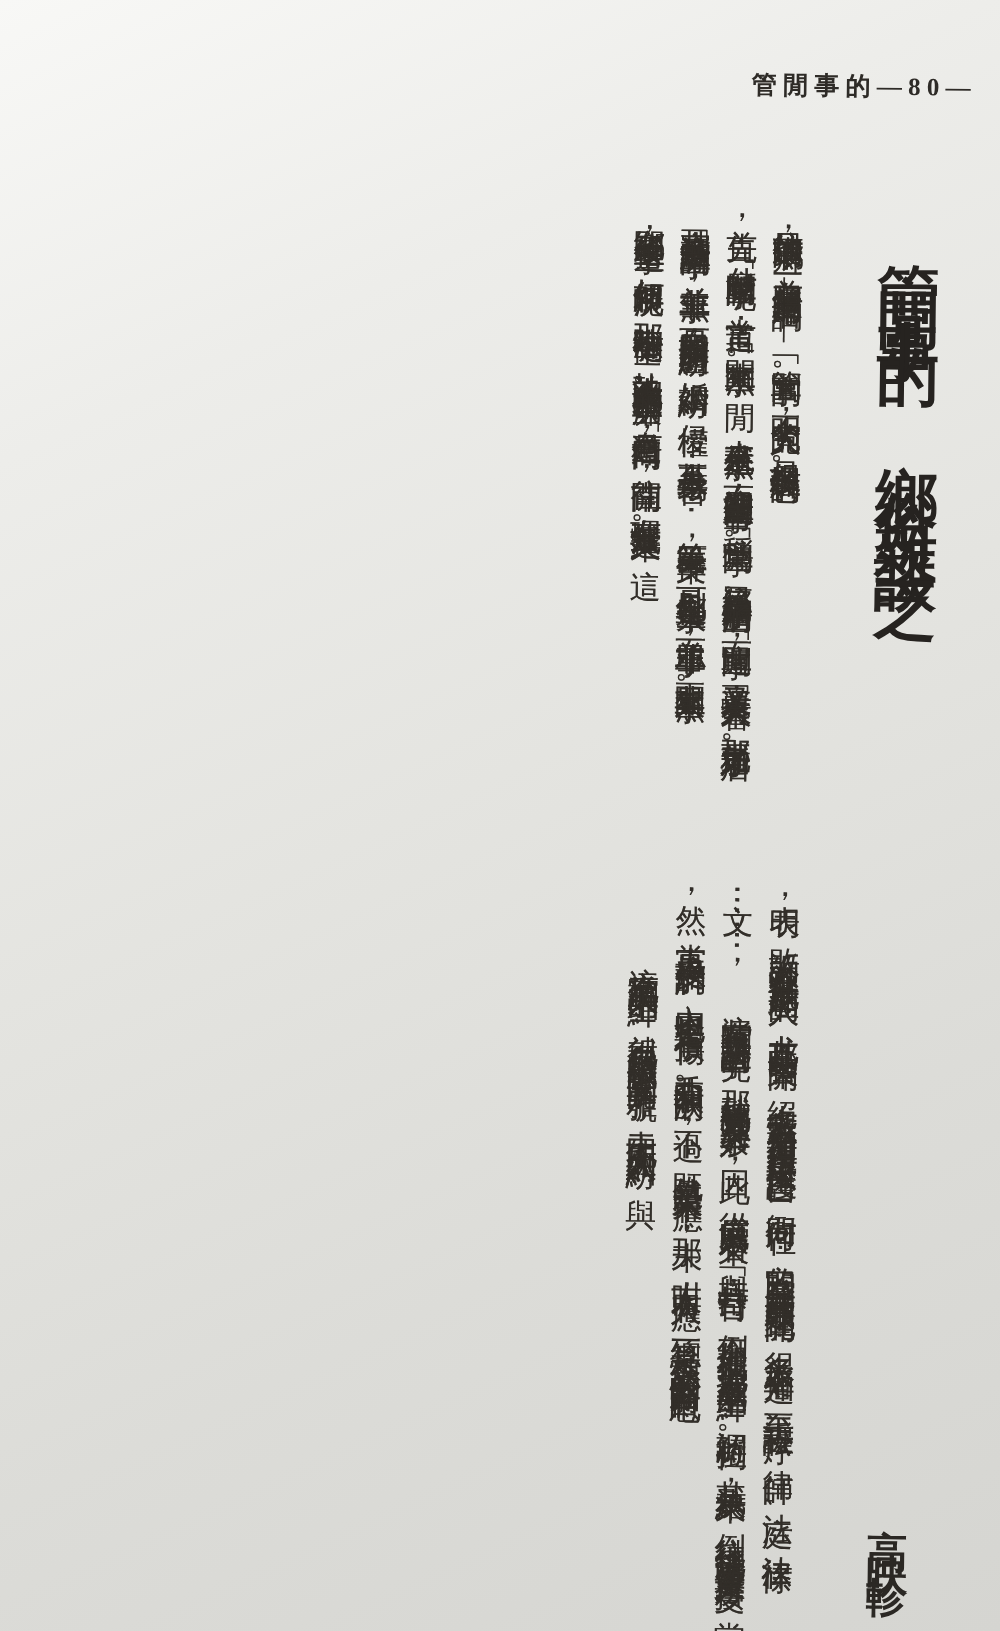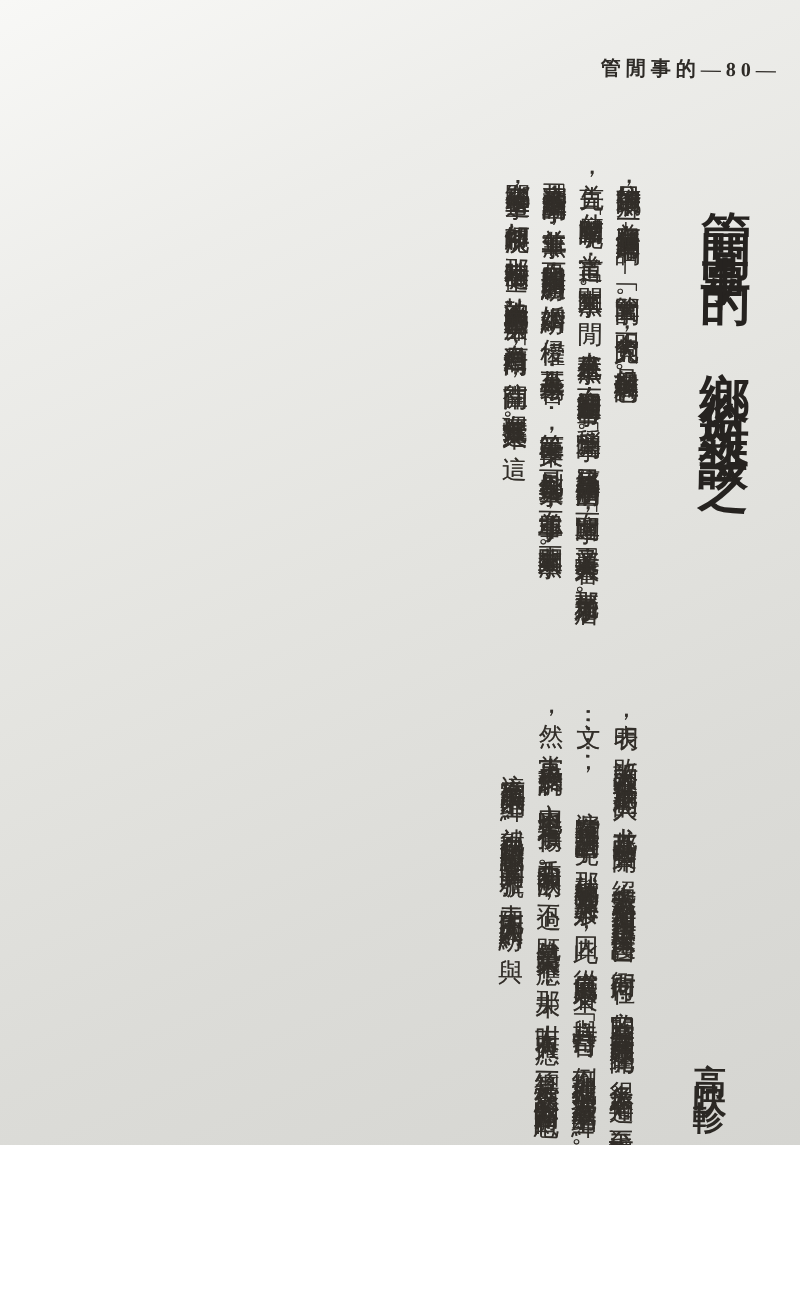--- a/index.html
+++ b/index.html
@@ -1,21 +1,21 @@
 <!DOCTYPE html>
 <html lang="zh-Hant"><head>
 <meta charset="utf-8">
 <style>
   html,body{margin:0;padding:0;}
   body{
     width:800px;height:1305px;overflow:hidden;
     font-family:"Liberation Serif","DejaVu Serif",serif;
   }
   .page{
-    position:relative;width:800px;height:1145px;overflow:hidden;
+    position:relative;width:800px;height:1305px;overflow:hidden;
     background:linear-gradient(155deg,#f8f8f6 0%,#ededea 22%,#e4e4e0 48%,#dcdcd8 72%,#d5d5d1 100%);
     color:#2b2824;
   }
   .scan-tilt{
     position:absolute;inset:0;
     transform:rotate(0.7deg);transform-origin:50% 40%;
   }
   .page-header{
     position:absolute;top:52px;right:24px;
     font-size:20px;font-weight:700;letter-spacing:5px;

